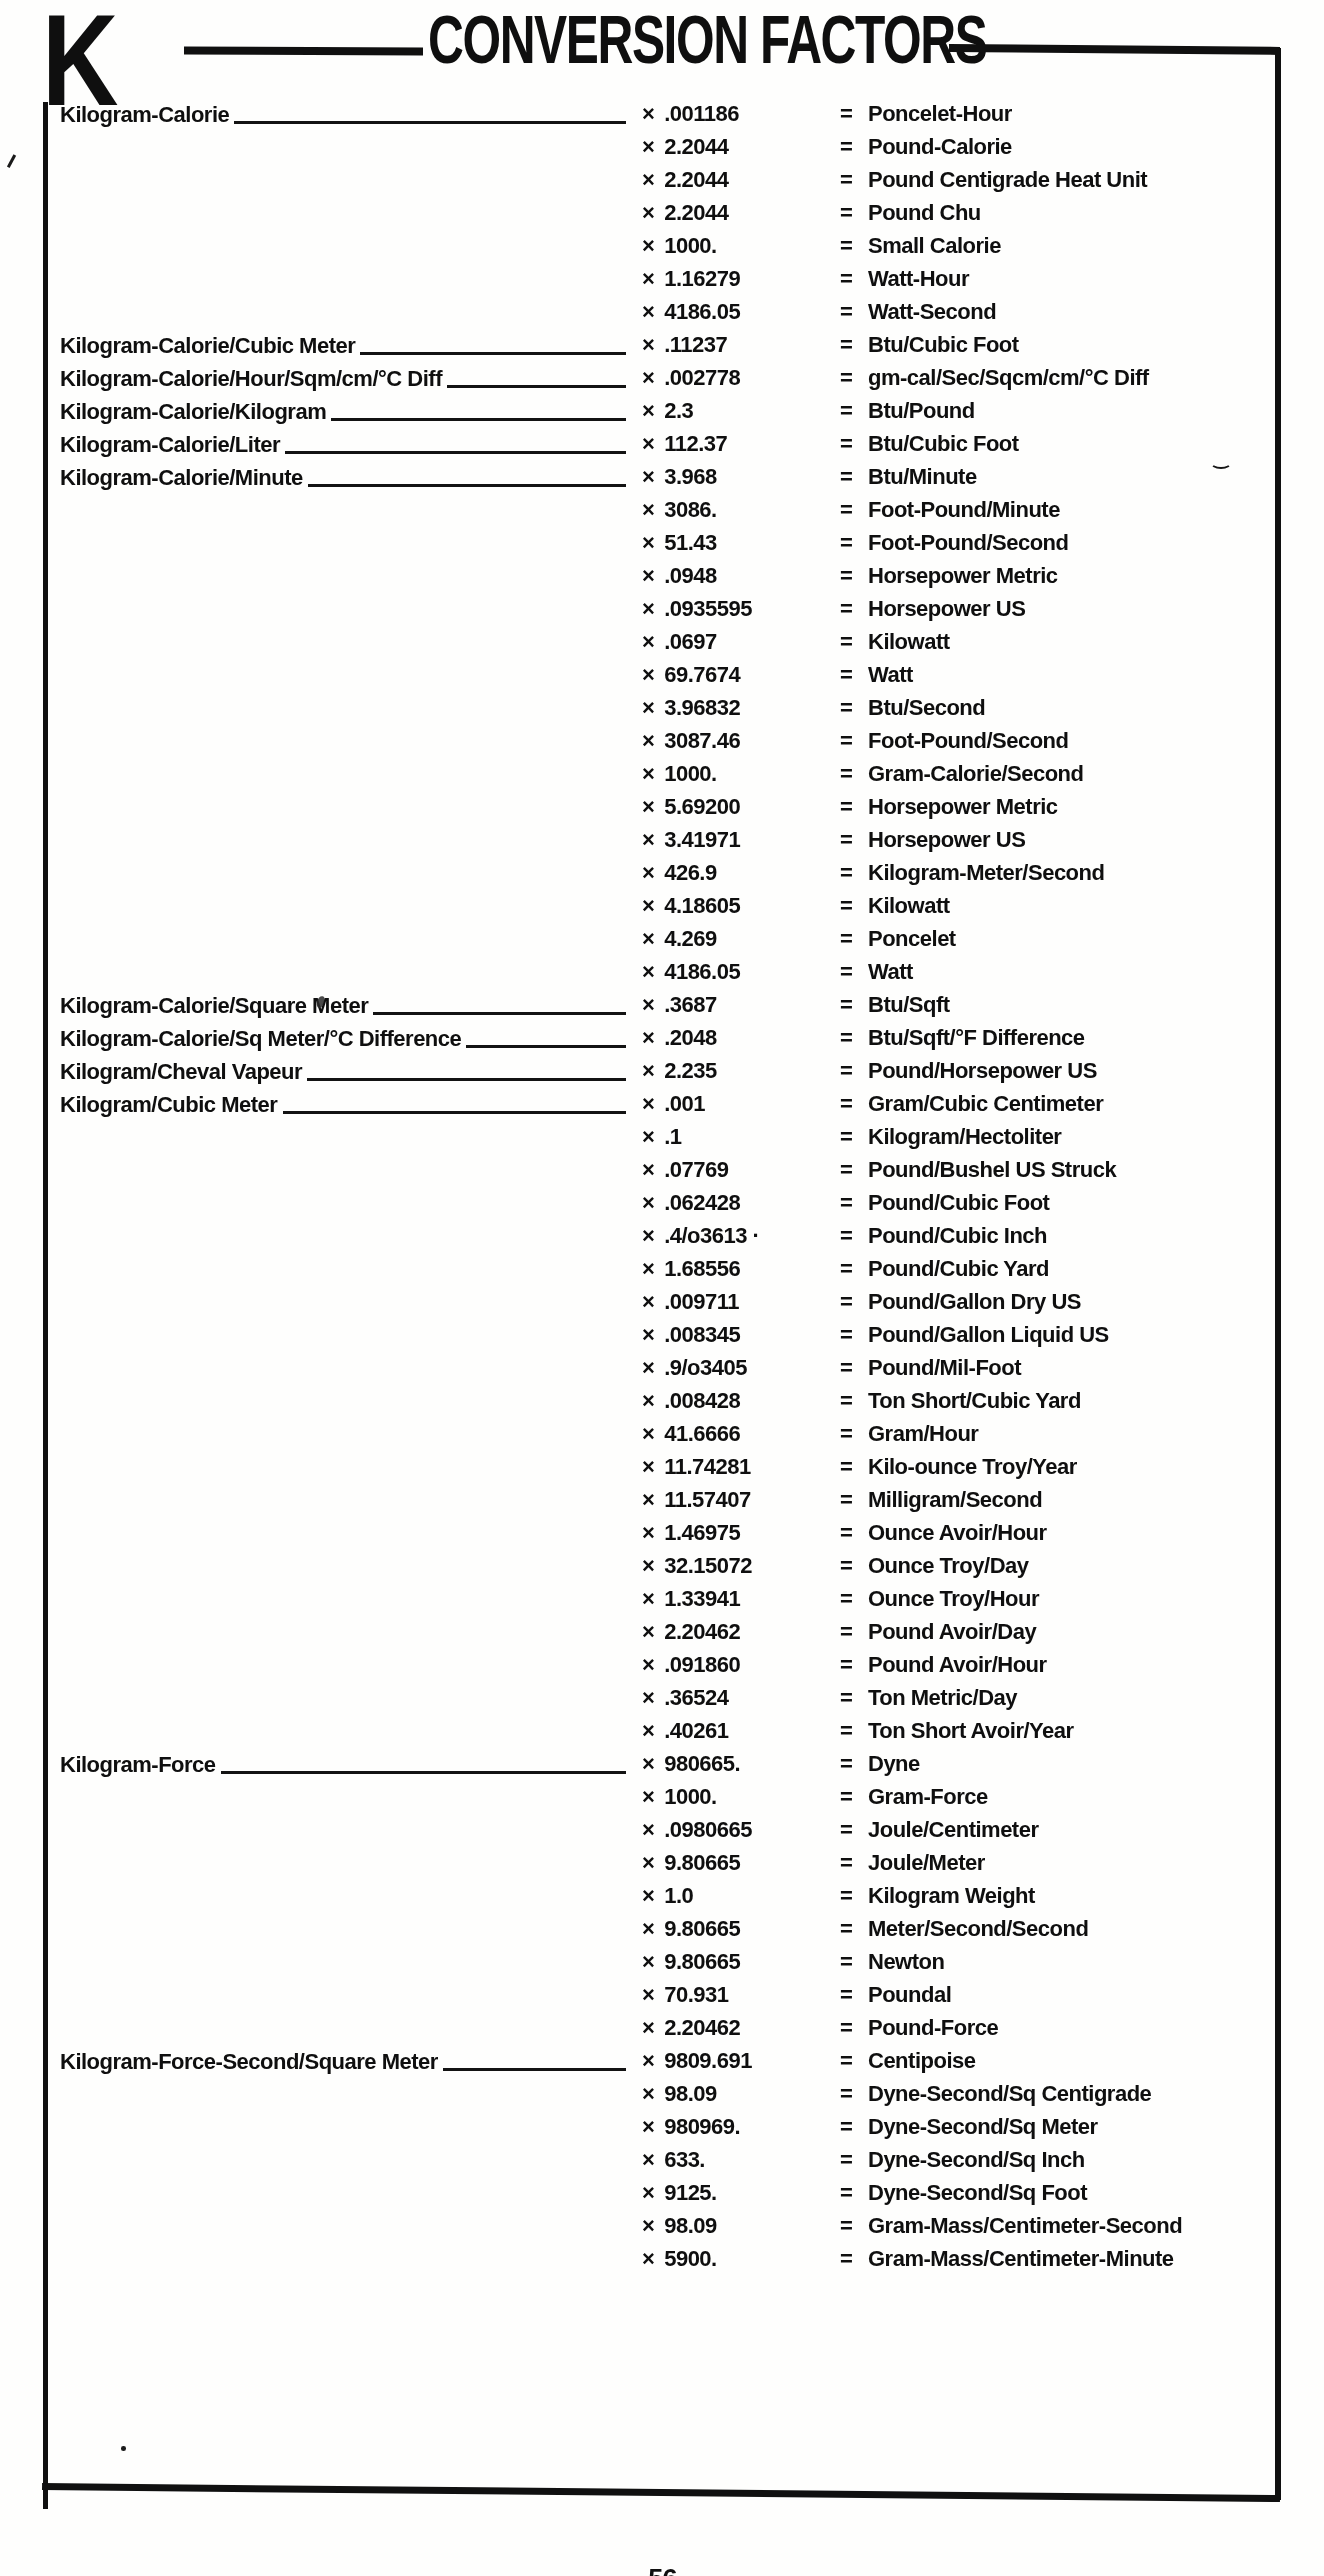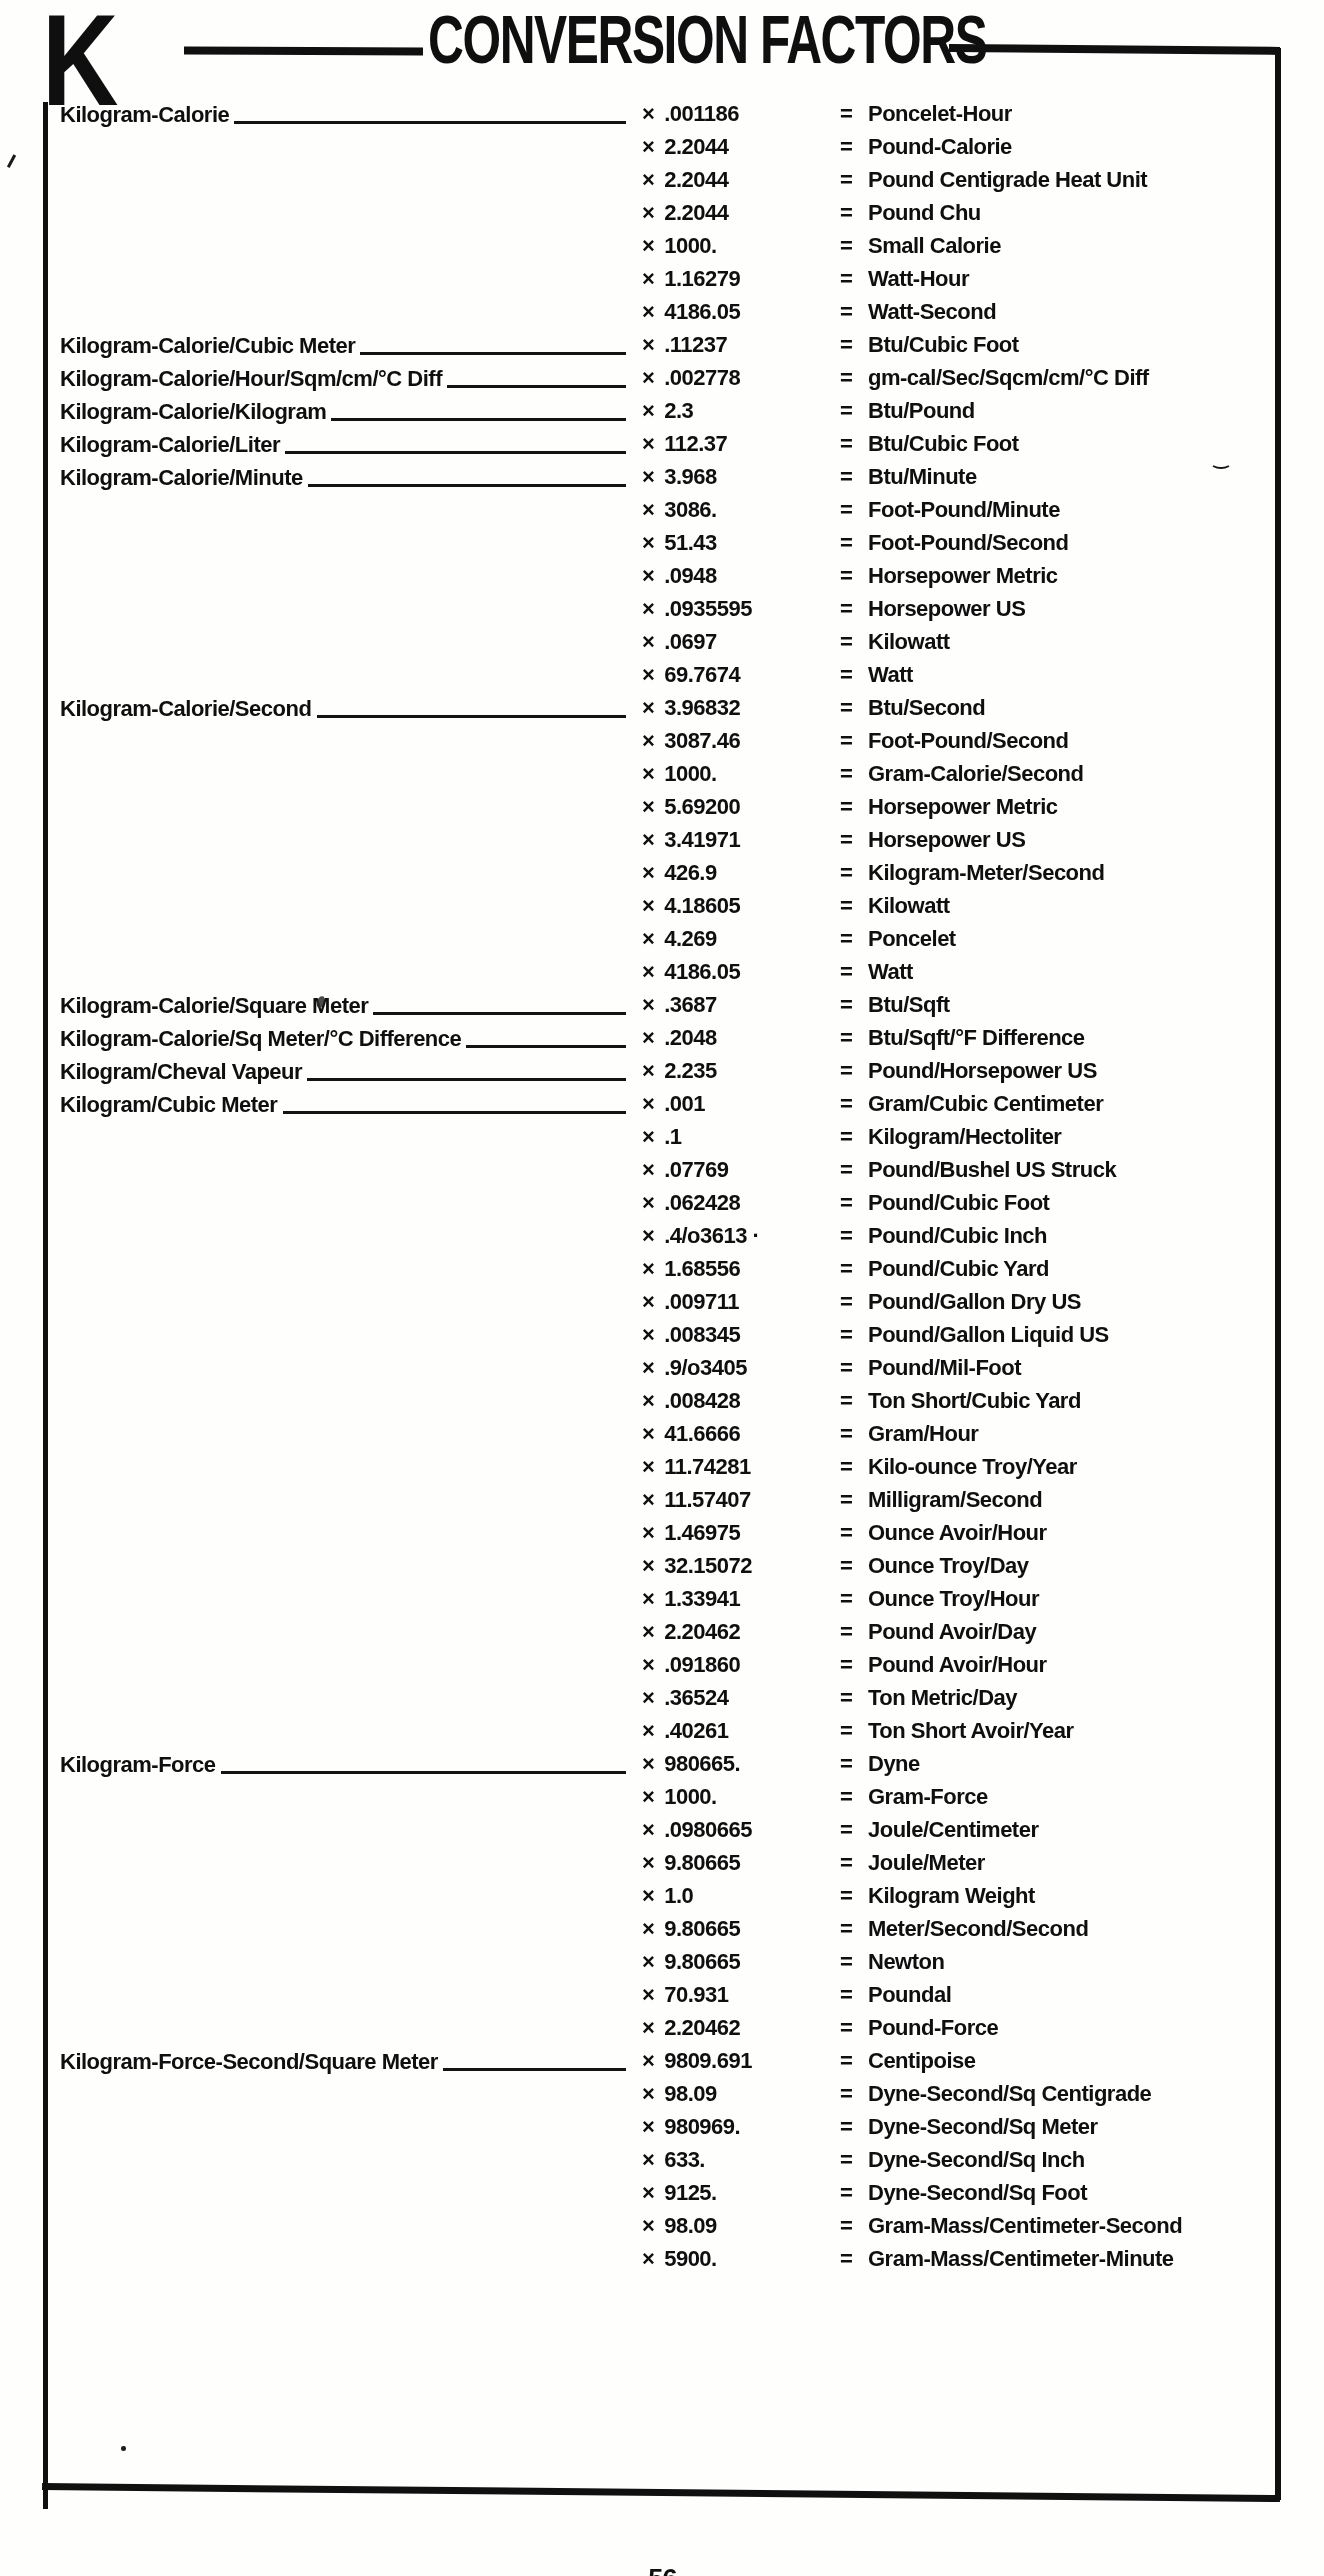--- a/index.html
+++ b/index.html
@@ -271,24 +271,20 @@
 
     </div>
     <div class="factor">
       <span class="mult">×</span><span class="value">69.7674</span>
     </div>
     <div class="eq">=</div>
     <div class="result">Watt</div>
   </div>
 
   <div class="row">
-    <div class="label-wrap">
-      <span class="label">Kilogram-Calorie/Second</span>
-      <span class="leader"></span>
-    </div>
     <div class="factor">
       <span class="mult">×</span><span class="value">3.96832</span>
     </div>
     <div class="eq">=</div>
     <div class="result">Btu/Second</div>
   </div>
 
   <div class="row no-label">
     <div class="label-wrap">
       <span class="label"></span>

